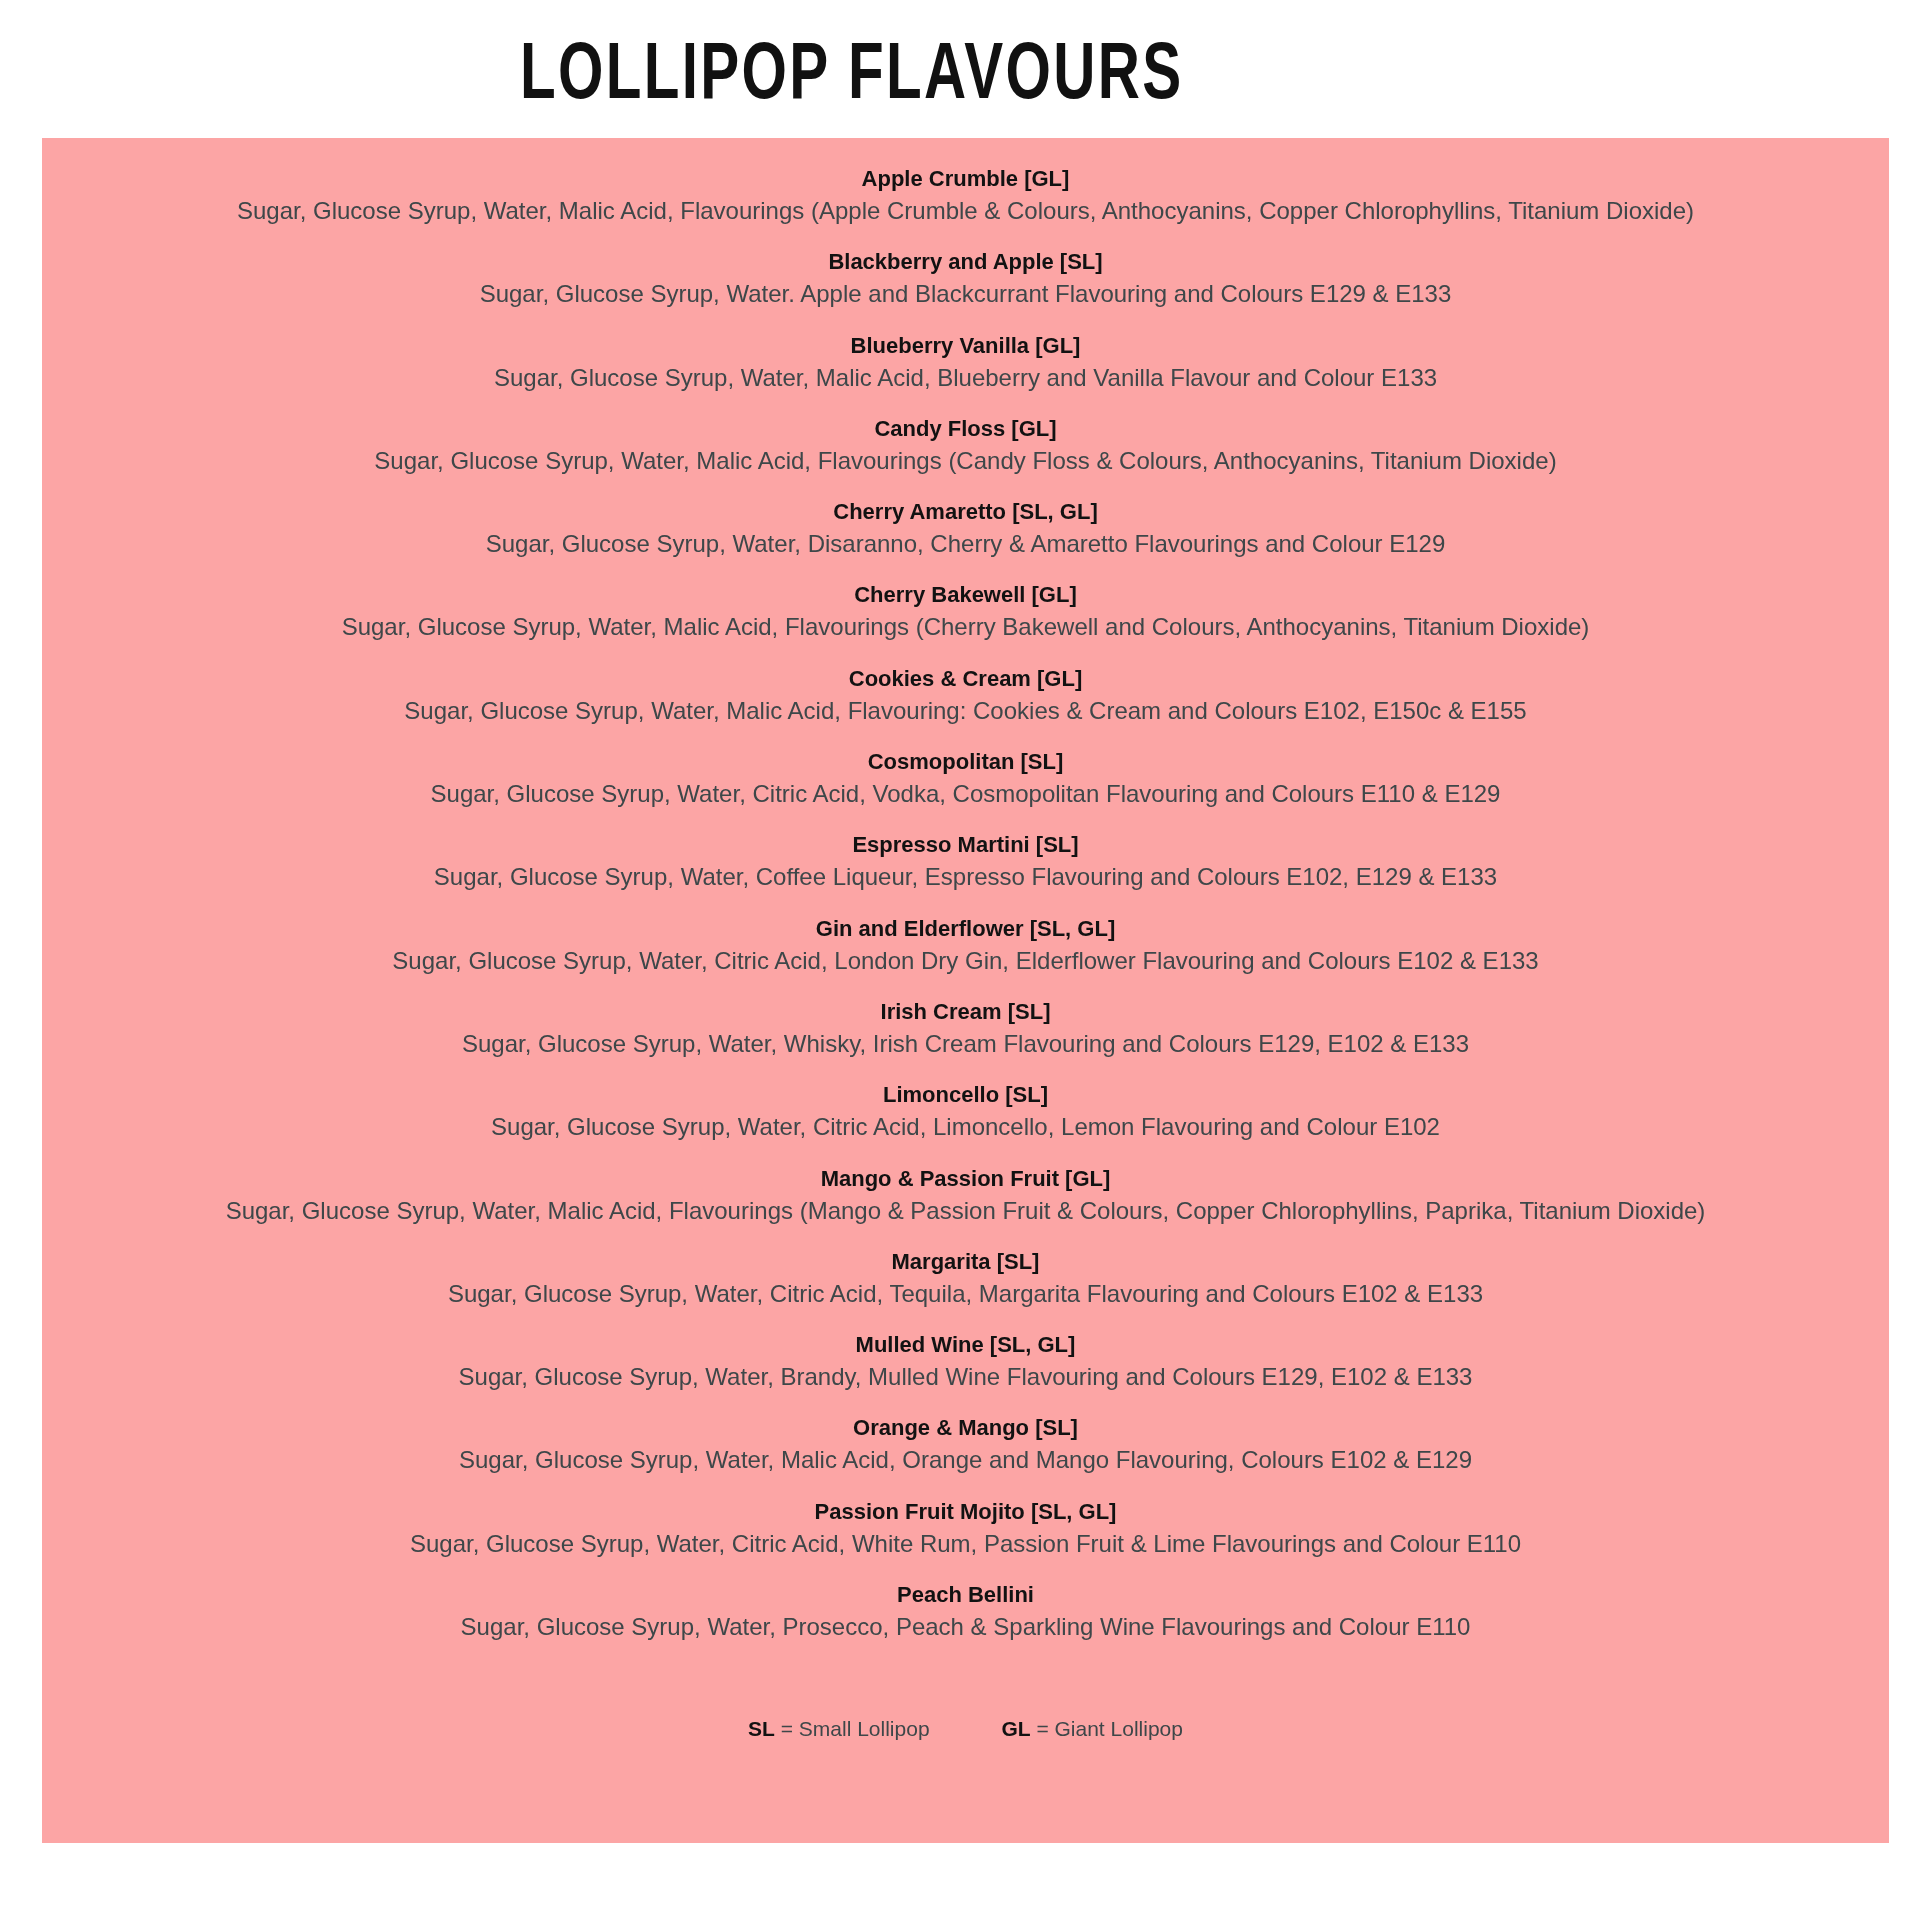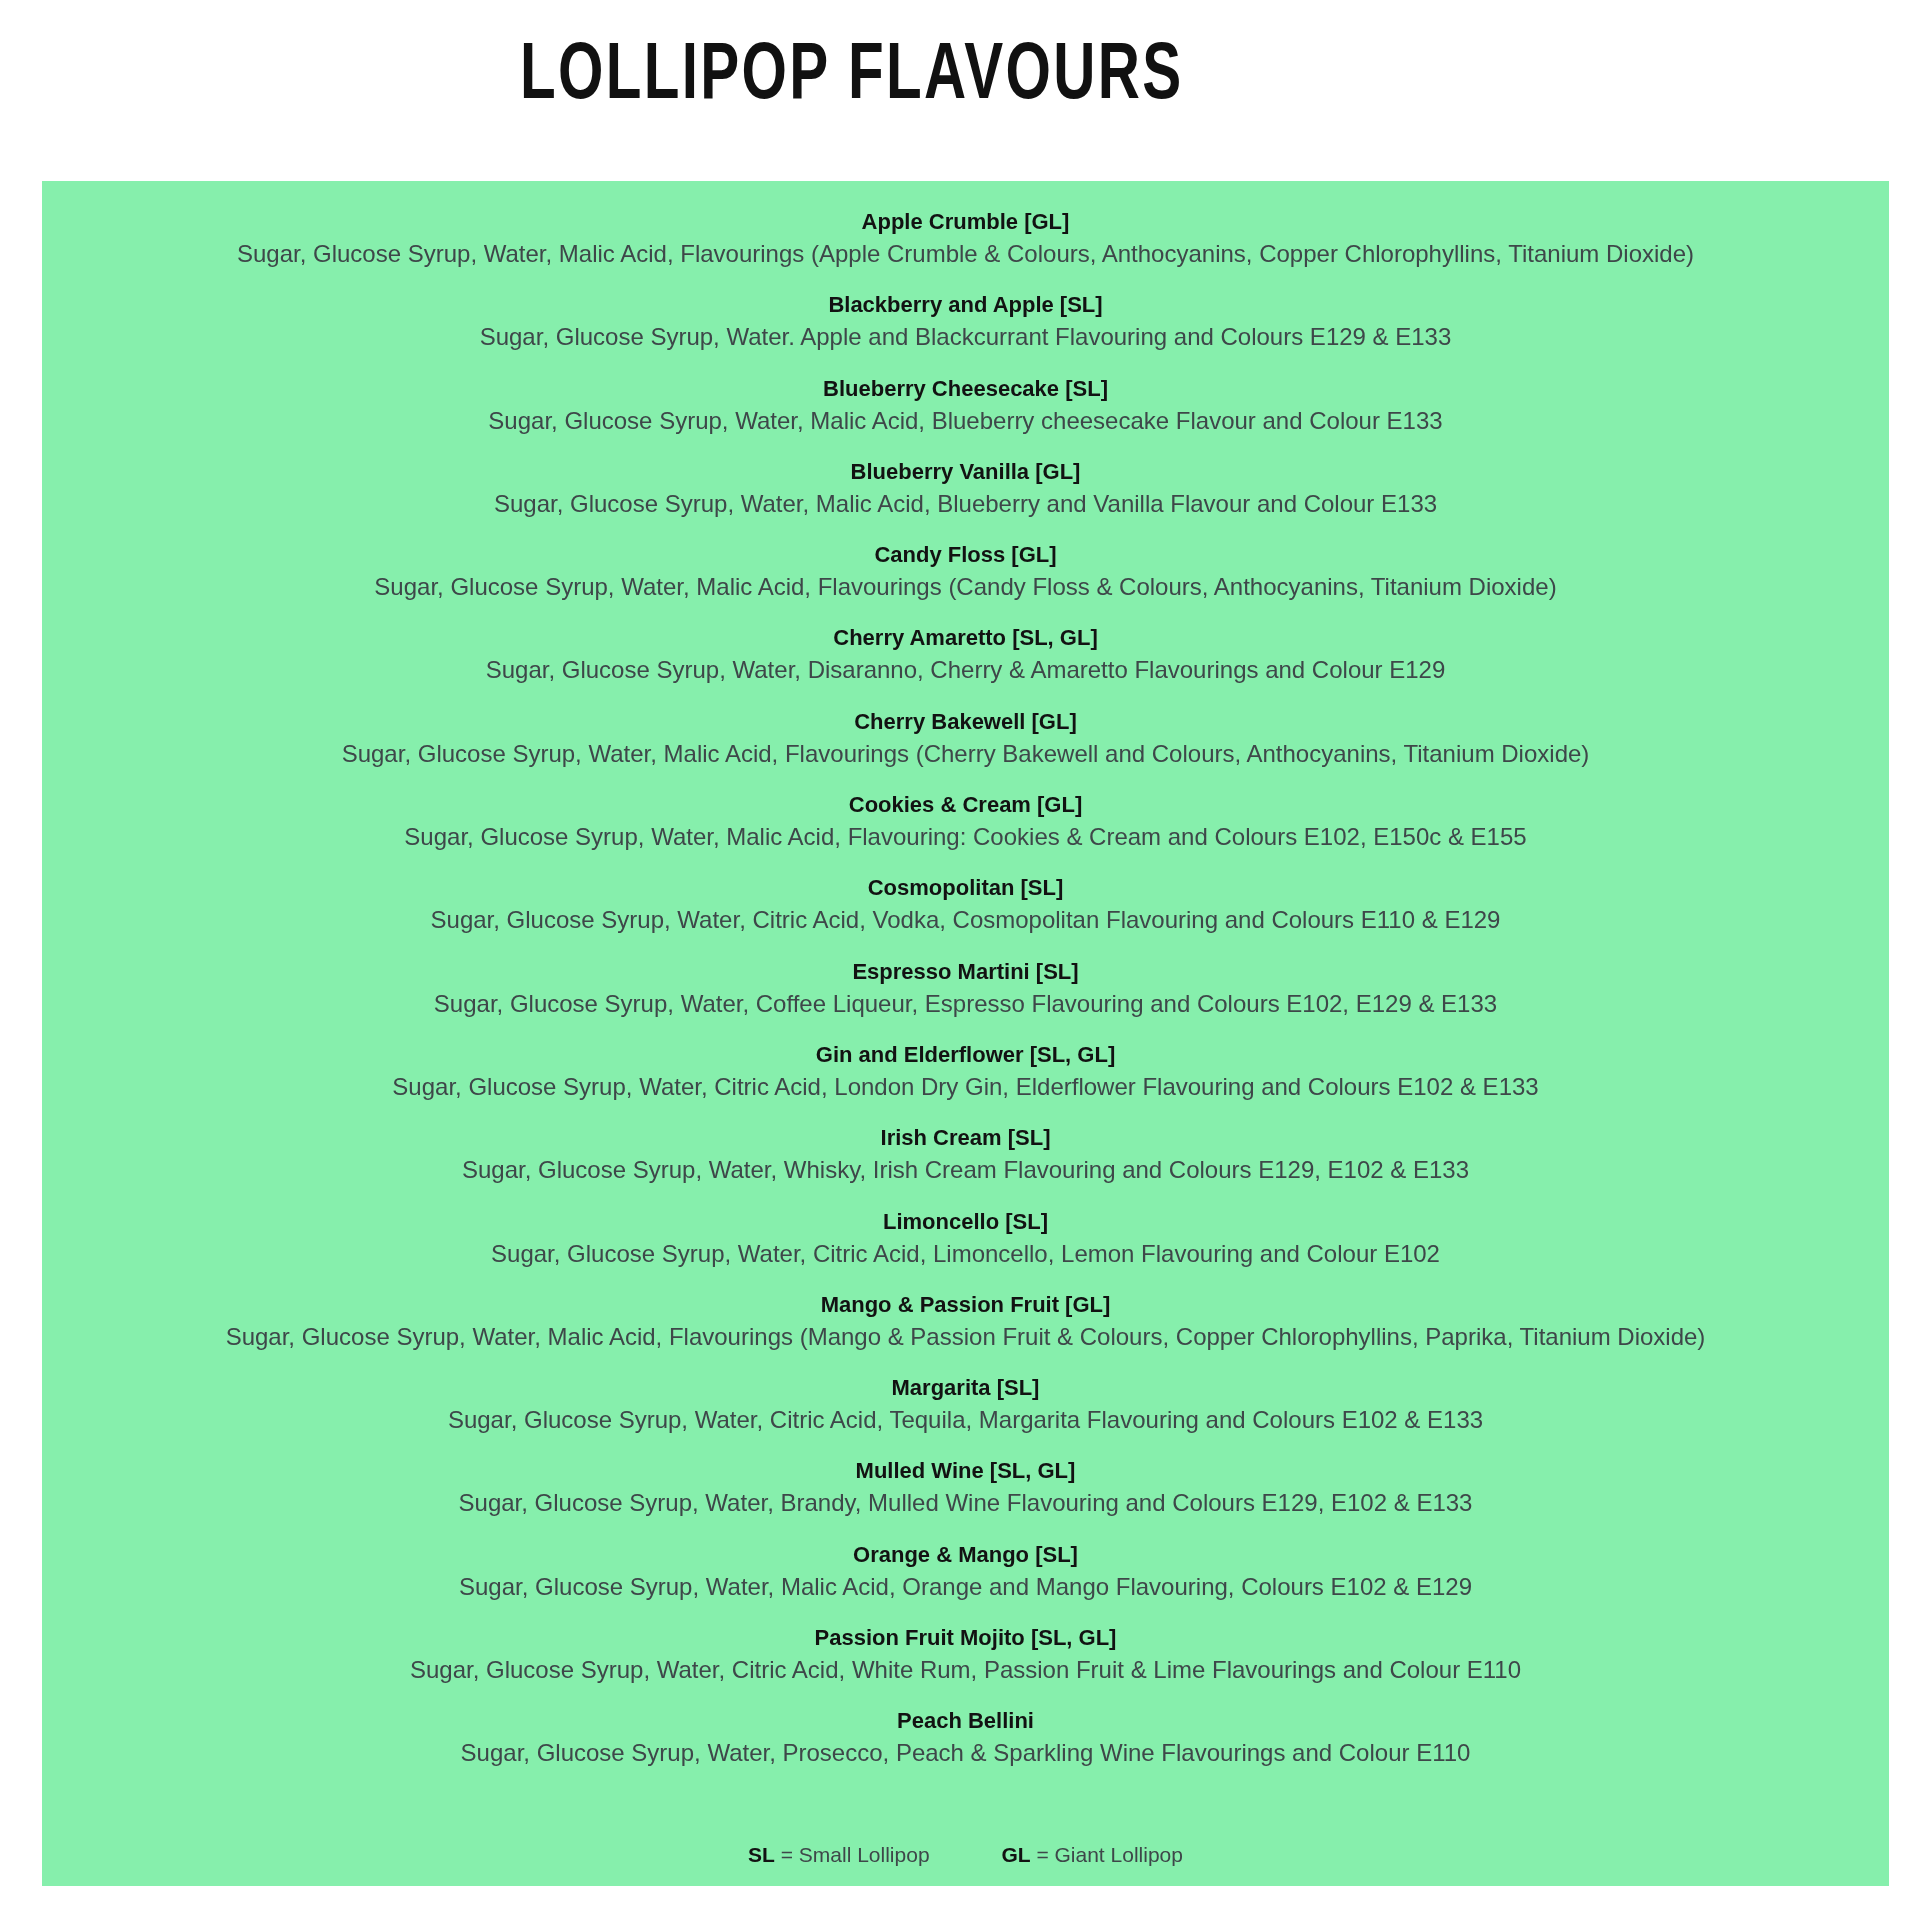--- a/index.html
+++ b/index.html
@@ -52,37 +52,33 @@
     transform:scale(0.78,1.05);transform-origin:center;
   }
 </style>
 </head>
 <body style="background: rgb(255, 255, 255);">
 
 <div class="title-wrap">
   <span class="page-title">LOLLIPOP FLAVOURS</span>
 </div>
 
-<div class="panel" style="background: #86efac; margin-top: 43px;">
+<div class="panel" style="background: #fca5a5;">
   <div>
 
       <div class="entry">
         <div class="entry-name">Apple Crumble [GL]</div>
         <div class="entry-ingredients">Sugar, Glucose Syrup, Water, Malic Acid, Flavourings (Apple Crumble &amp; Colours, Anthocyanins, Copper Chlorophyllins, Titanium Dioxide)</div>
       </div>
 
       <div class="entry">
         <div class="entry-name">Blackberry and Apple [SL]</div>
         <div class="entry-ingredients">Sugar, Glucose Syrup, Water. Apple and Blackcurrant Flavouring and Colours E129 &amp; E133</div>
       </div>
 
-      <div class="entry">
-        <div class="entry-name">Blueberry Cheesecake [SL]</div>
-        <div class="entry-ingredients">Sugar, Glucose Syrup, Water, Malic Acid, Blueberry cheesecake Flavour and Colour E133</div>
-      </div>
 
       <div class="entry">
         <div class="entry-name">Blueberry Vanilla [GL]</div>
         <div class="entry-ingredients">Sugar, Glucose Syrup, Water, Malic Acid, Blueberry and Vanilla Flavour and Colour E133</div>
       </div>
 
       <div class="entry">
         <div class="entry-name">Candy Floss [GL]</div>
         <div class="entry-ingredients">Sugar, Glucose Syrup, Water, Malic Acid, Flavourings (Candy Floss &amp; Colours, Anthocyanins, Titanium Dioxide)</div>
       </div>

